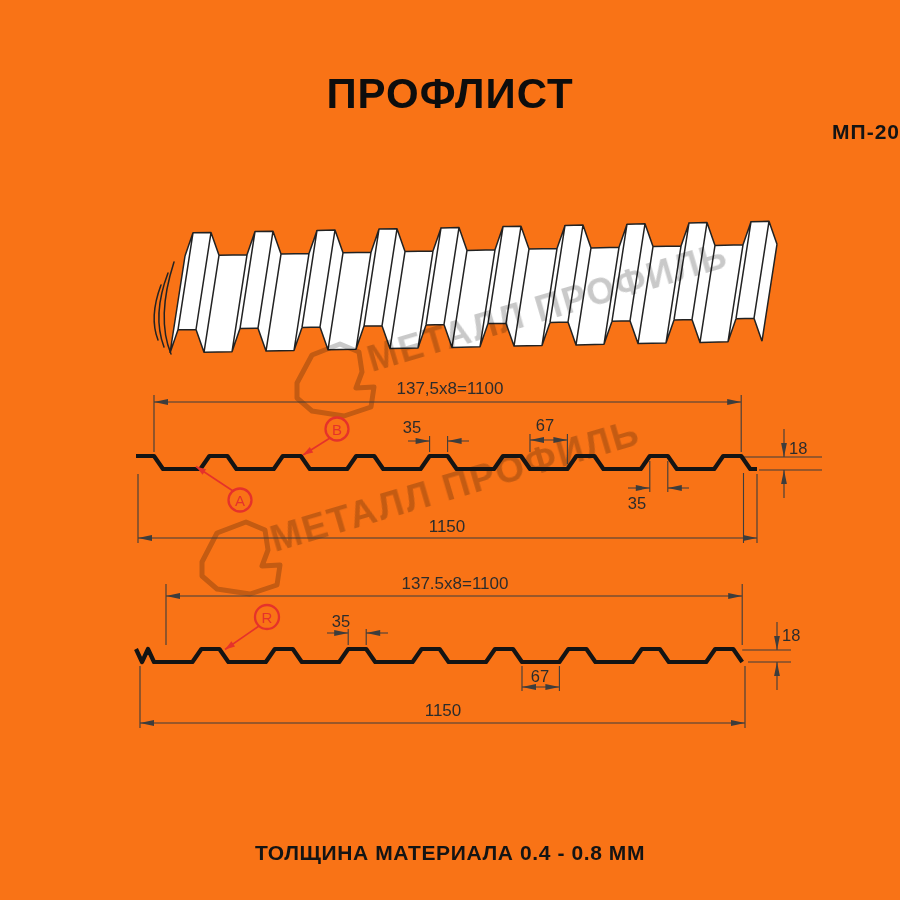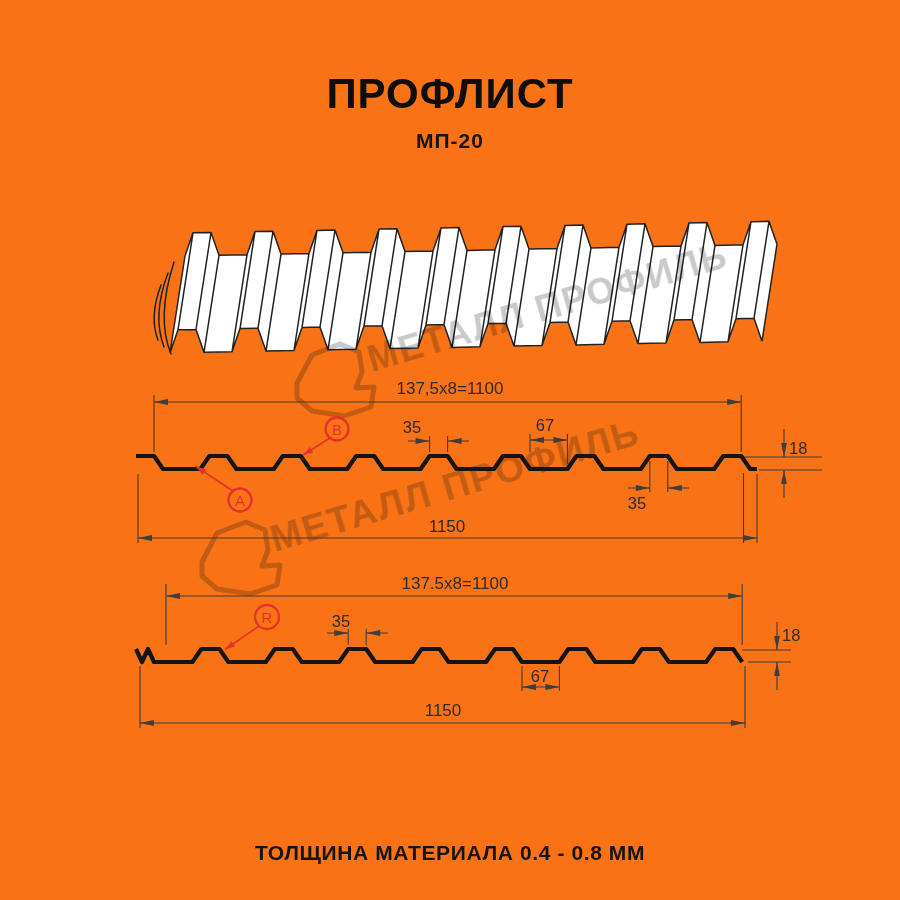--- a/index.html
+++ b/index.html
@@ -1,20 +1,20 @@
 <!DOCTYPE html>
 <html><head>
 <meta charset="utf-8">
 <style>
   html,body{margin:0;padding:0;background:#fff;}
   .stage{position:relative;width:900px;height:900px;background:#f97316;overflow:hidden;
          font-family:"Liberation Sans",sans-serif;}
   .title{position:absolute;top:70px;left:0;width:900px;text-align:center;
          font-size:42px;font-weight:800;letter-spacing:1px;color:#0d0d0d;}
-  .subtitle{position:absolute;top:129px;left:0;width:900px;text-align:center;
+  .subtitle{position:absolute;top:120px;left:0;width:900px;text-align:right;
          font-size:21px;font-weight:600;letter-spacing:1px;color:#141414;}
   .footer{position:absolute;top:793px;left:0;width:900px;text-align:center;
          font-size:21px;font-weight:600;letter-spacing:0.6px;color:#141414;margin-top:48px;}
   svg{position:absolute;top:0;left:0;}
   text.dim{font-family:"Liberation Sans",sans-serif;font-size:16.5px;fill:#2c2c2c;}
   text.dimbig{font-family:"Liberation Sans",sans-serif;font-size:17px;fill:#2c2c2c;}
   text.redlbl{font-family:"Liberation Sans",sans-serif;font-size:15px;}
   .wm{mix-blend-mode:multiply;}
   .wmtext{font-family:"Liberation Sans",sans-serif;font-weight:700;letter-spacing:2px;}
 </style>

